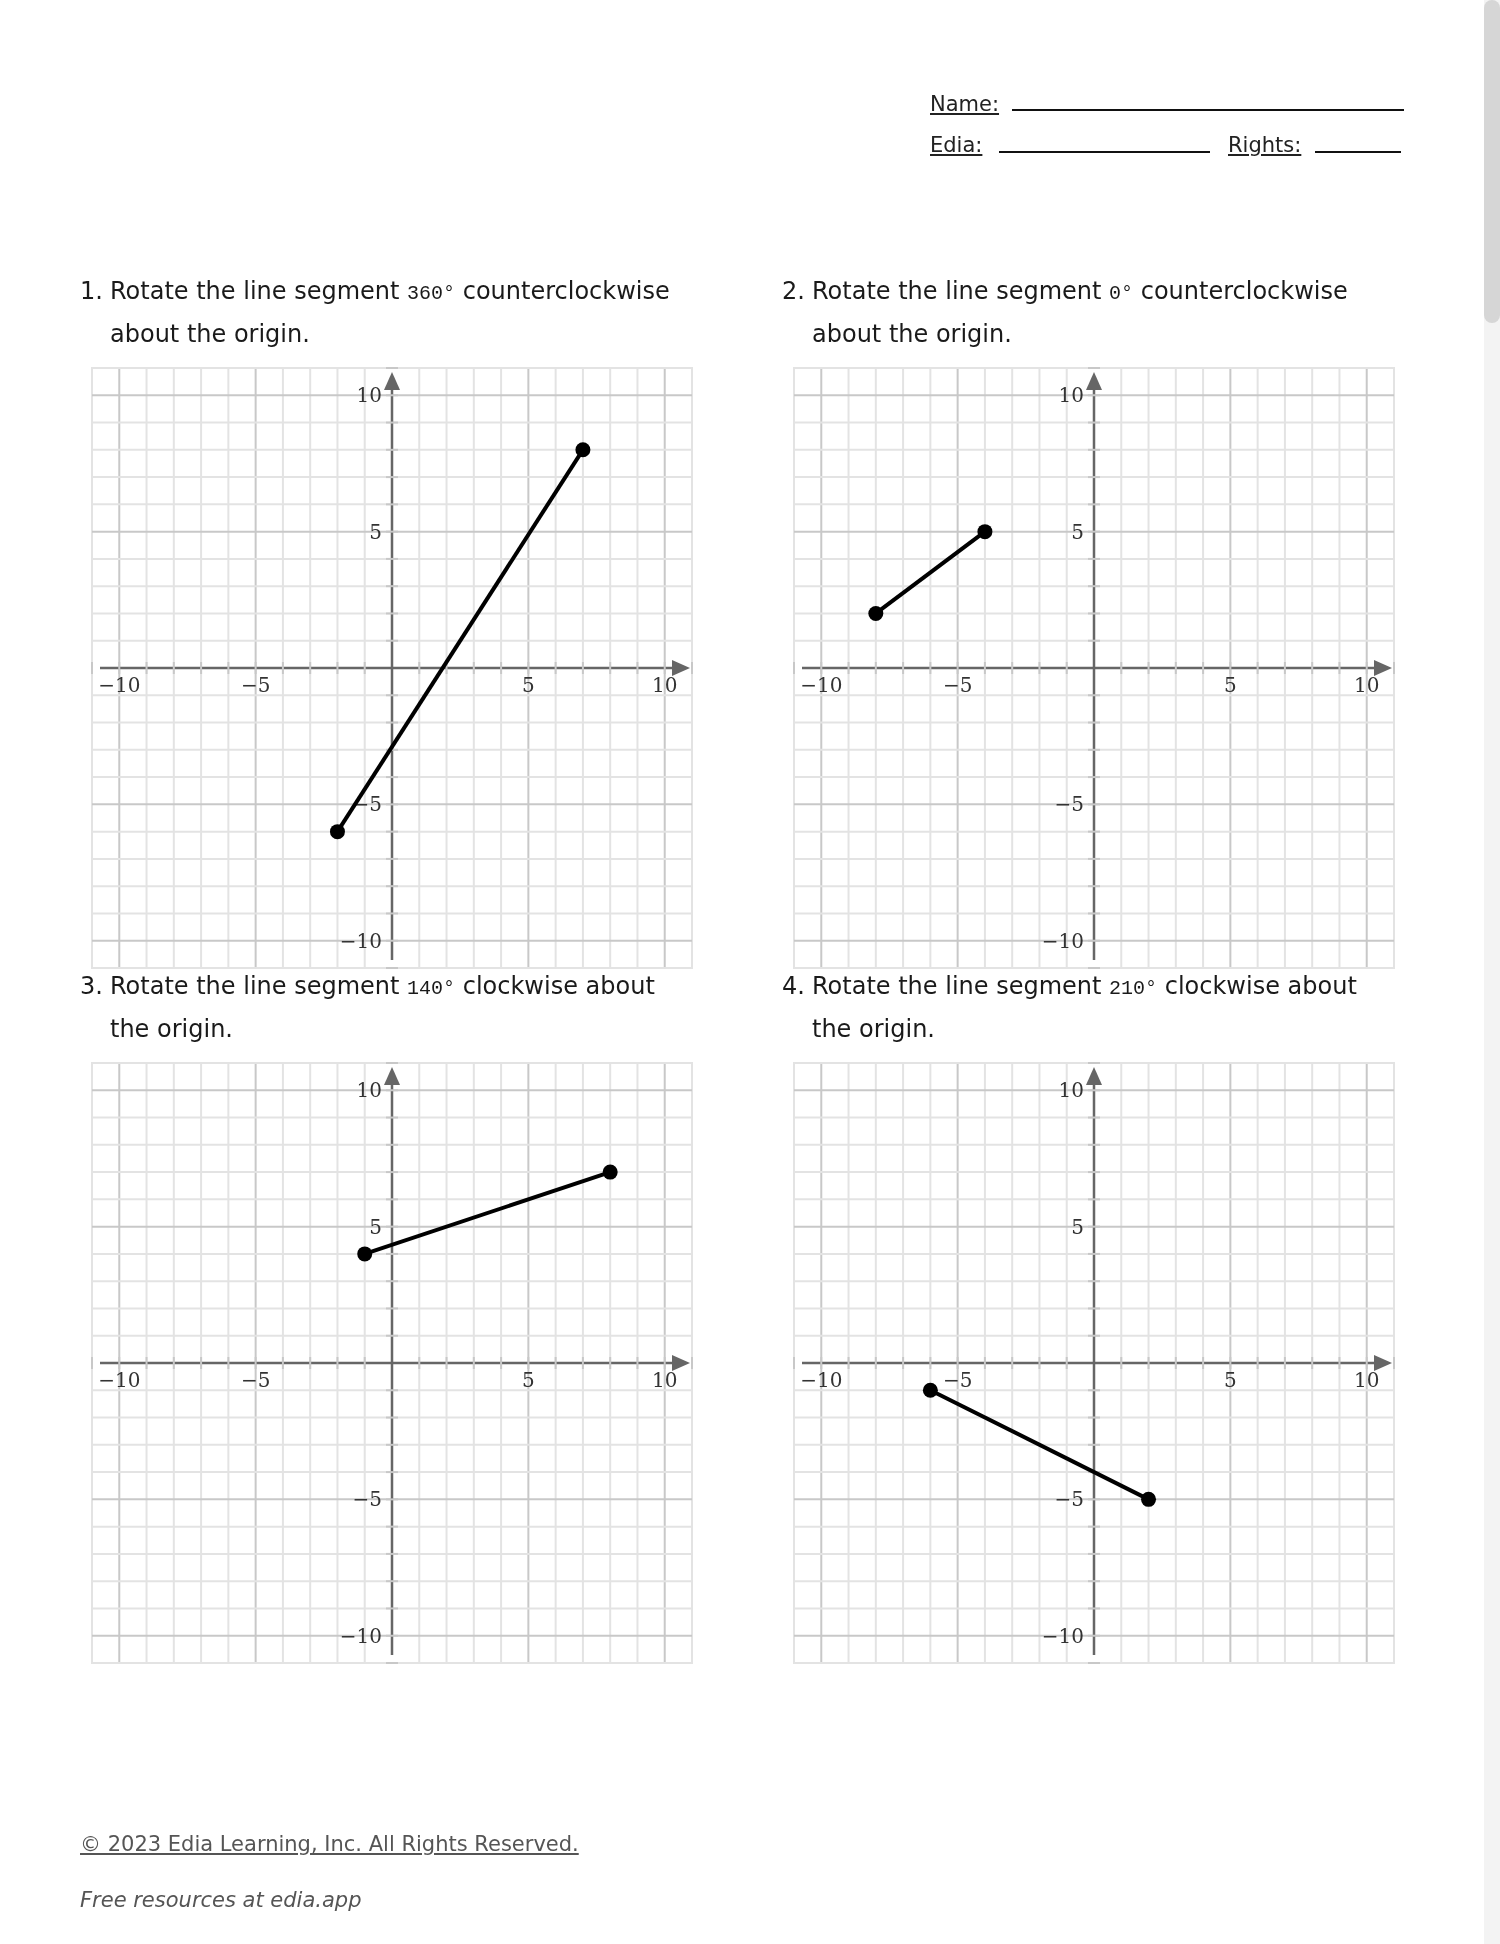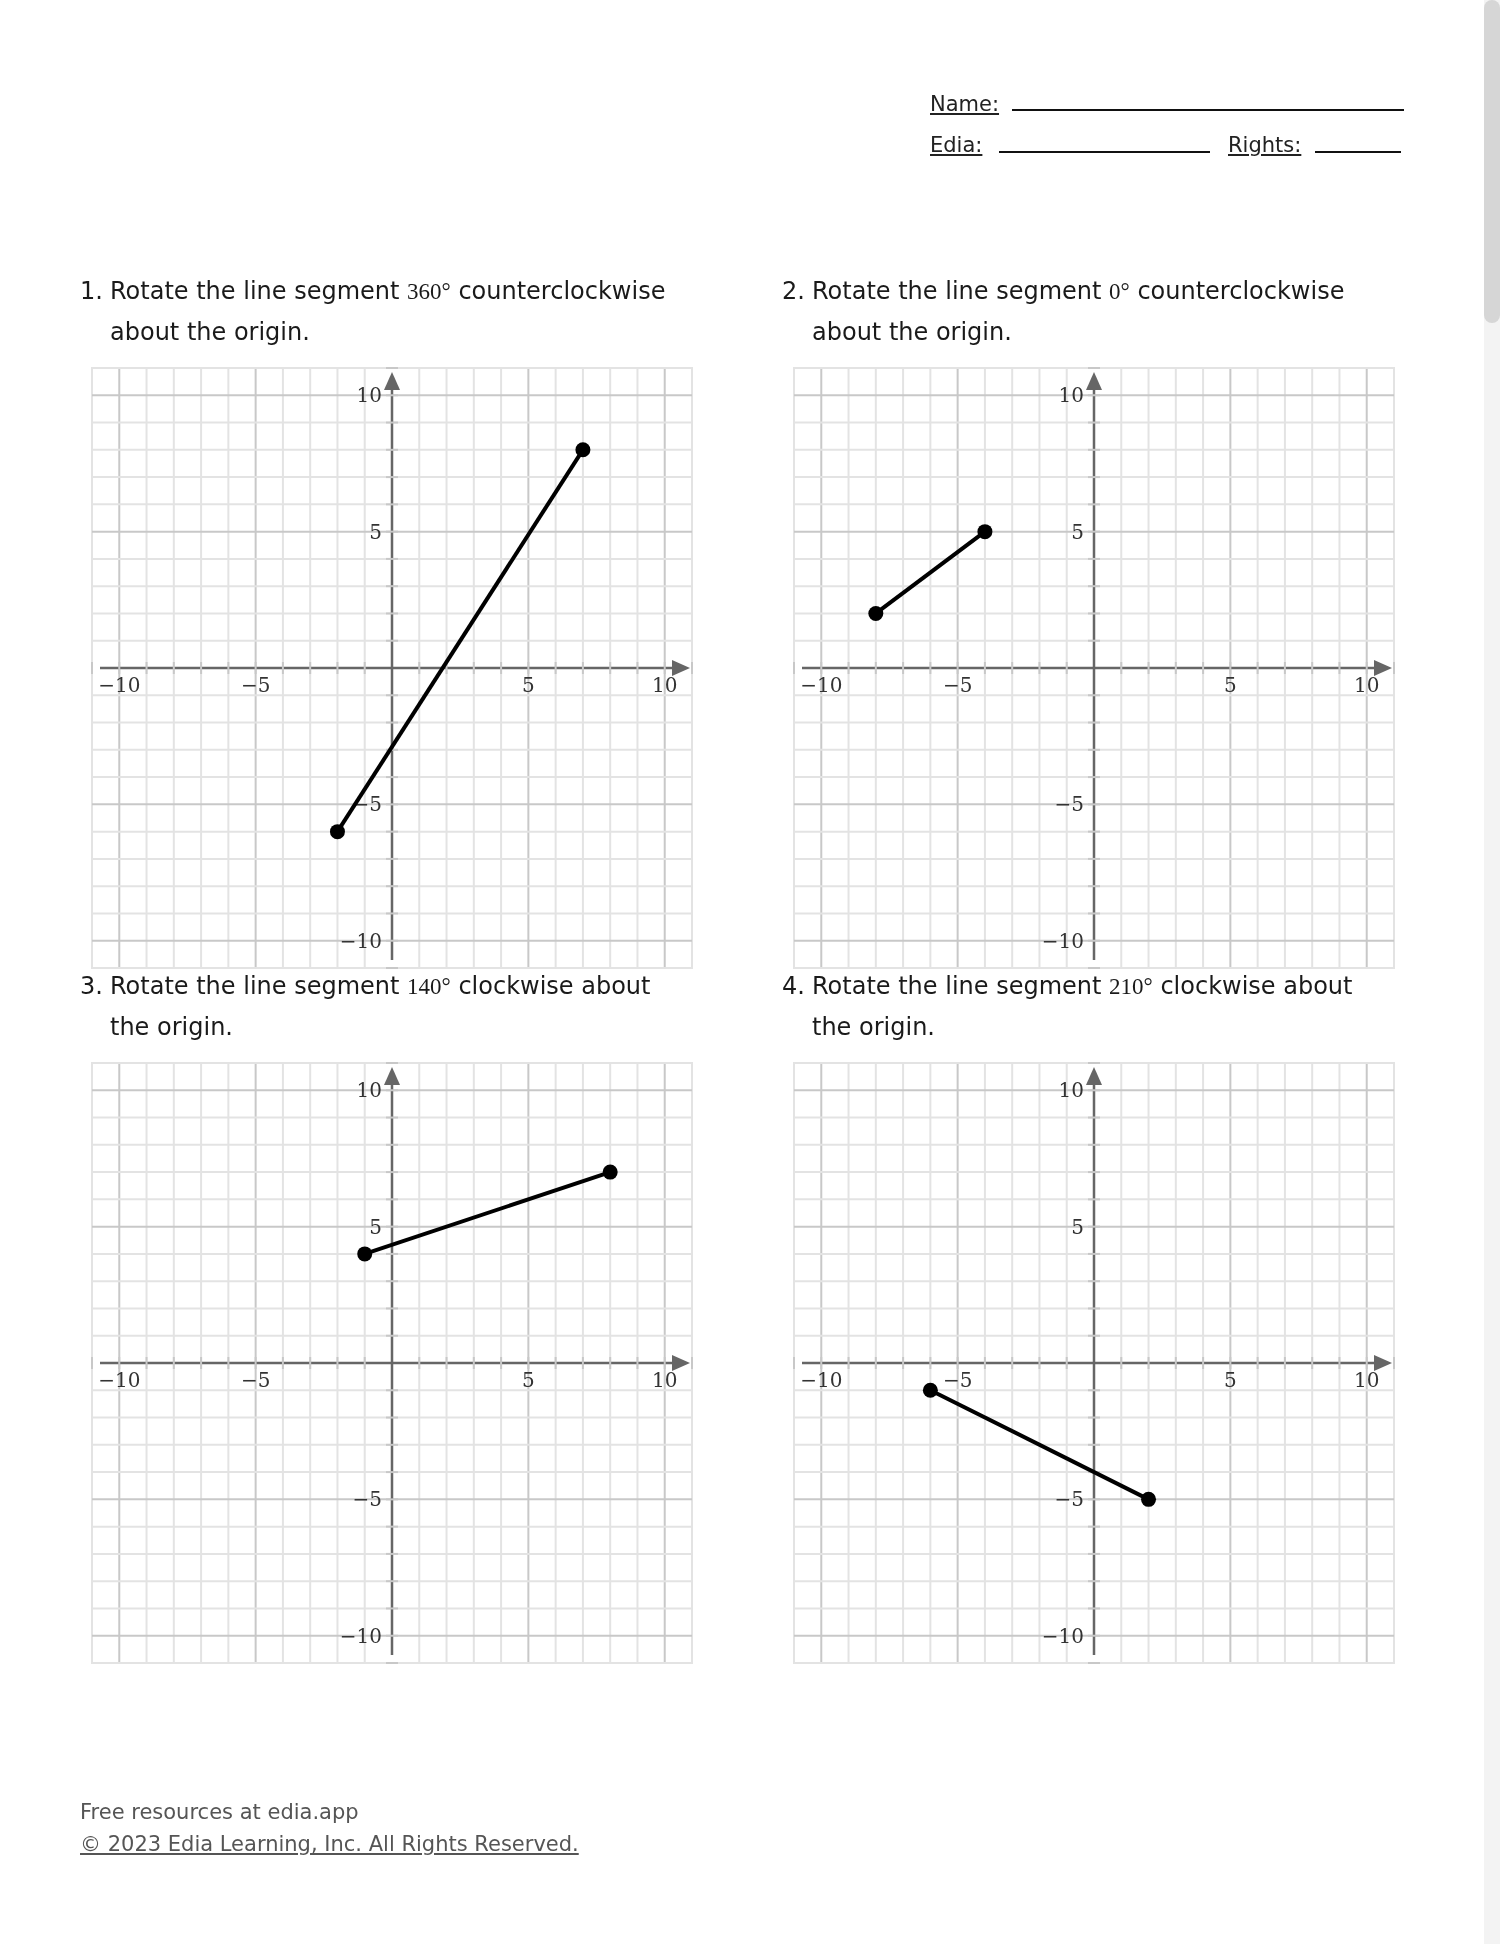--- a/index.html
+++ b/index.html
@@ -4,21 +4,21 @@
 <style>
   html, body { margin: 0; padding: 0; background: #ffffff; }
   body { width: 1500px; height: 1944px; position: relative; overflow: hidden;
          font-family: "DejaVu Sans", sans-serif; color: #1a1a1a; }
   .title { position: absolute; left: 80px; top: 82px; font-weight: bold; font-size: 25px; line-height: 40px; color: #111; }
   .hdr-field { position: absolute; font-size: 21px; color: #222; text-decoration: underline; }
   .hdr-line { position: absolute; border-bottom: 2px solid #111; height: 0; }
   .question { position: absolute; font-size: 24px; line-height: 40px; color: #1a1a1a; width: 640px; }
   .question .qnum { position: absolute; left: 0; top: 0; }
   .question .qtext { padding-left: 30px; display: block; }
-  .question .math { font-family: Liberation Serif, serif; font-size: 23px; margin-top: 24px; }
+  .question .math { font-family: Liberation Mono, monospace; font-size: 20px; margin-top: 24px; }
   .graph { position: absolute; width: 602px; height: 602px; }
   .graph svg { display: block; }
   .tick-label { font-family: "DejaVu Serif", serif; font-size: 20px; fill: #333; }
   .footer { position: absolute; left: 80px; font-size: 21px; color: #555; }
   .scrollbar-track { position: absolute; right: 0; top: 0; width: 16px; height: 1944px; background: #f3f3f3; }
   .scrollbar-thumb { position: absolute; right: 0; top: 0; width: 16px; height: 323px; background: #d6d6d6; border-radius: 8px; }
 </style>
 </head>
 <body>
 
@@ -477,17 +477,17 @@
       <text x="291" y="35.27272727272727" text-anchor="end" class="tick-label">10</text>
       <text x="291" y="171.63636363636363" text-anchor="end" class="tick-label">5</text>
       <text x="291" y="444.3636363636364" text-anchor="end" class="tick-label">−5</text>
       <text x="291" y="580.7272727272727" text-anchor="end" class="tick-label">−10</text>
       <line x1="137.36363636363635" y1="328.27272727272725" x2="355.54545454545456" y2="437.3636363636364" stroke="#000000" stroke-width="4"></line>
       <circle cx="137.36363636363635" cy="328.27272727272725" r="7.5" fill="#000000"></circle>
       <circle cx="355.54545454545456" cy="437.3636363636364" r="7.5" fill="#000000"></circle>
     </svg>
   </div>
 
-<div class="footer" style="top:1800px;">Free resources at edia.app</div>
+<div class="footer" style="top:1888px;font-style:italic;">Free resources at edia.app</div>
 <div class="footer" style="top:1832px;text-decoration:underline;">© 2023 Edia Learning, Inc. All Rights Reserved.</div>
 
 <div class="scrollbar-track"></div>
 <div class="scrollbar-thumb"></div>
 
 </body></html>

